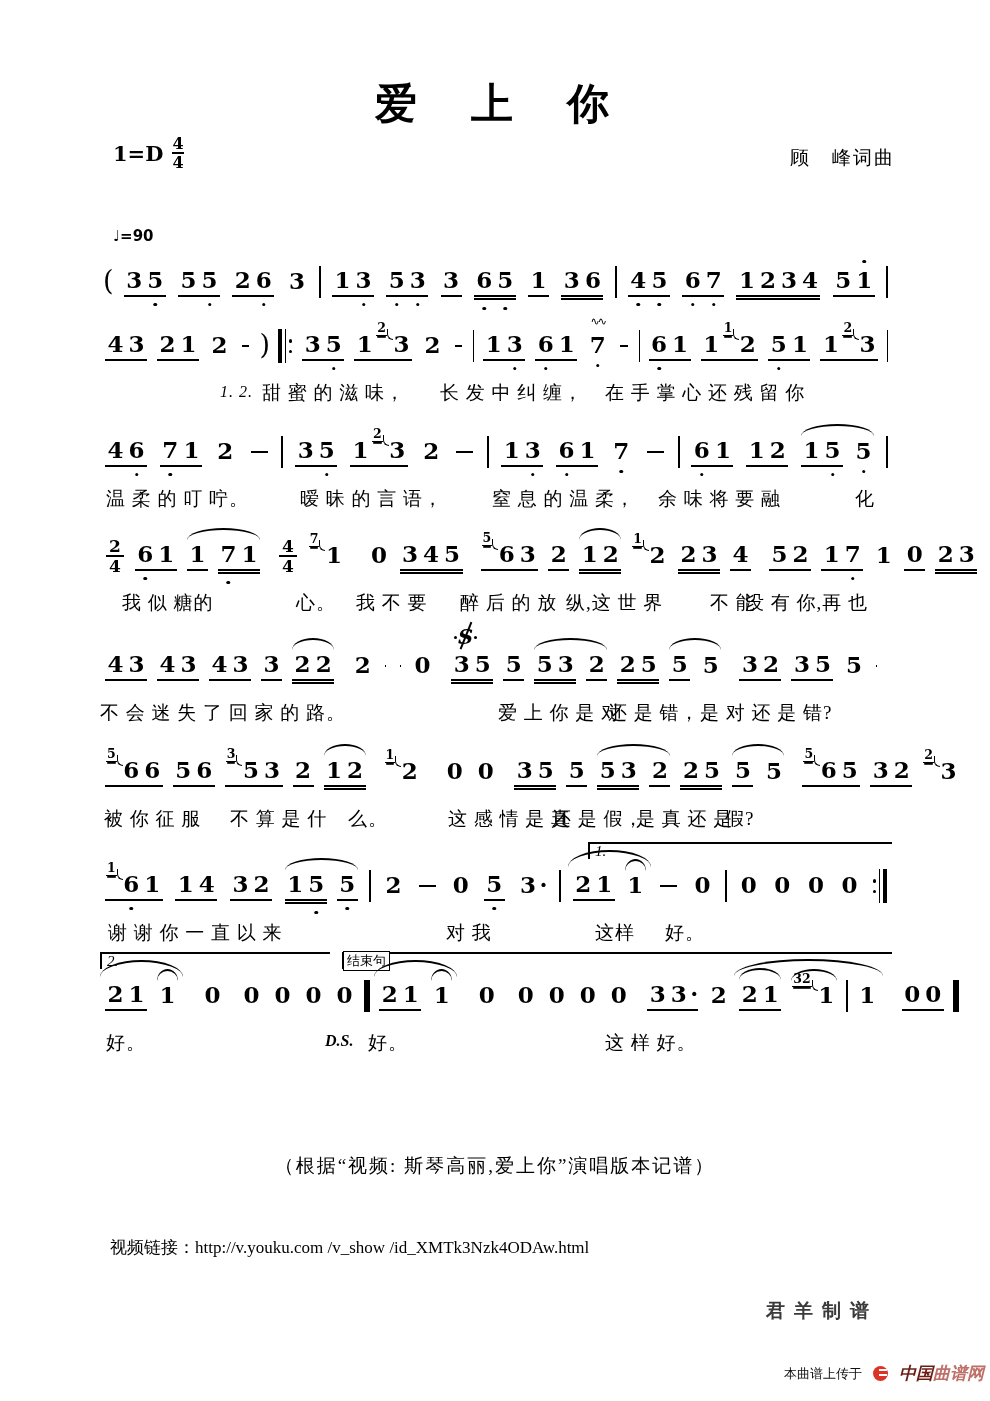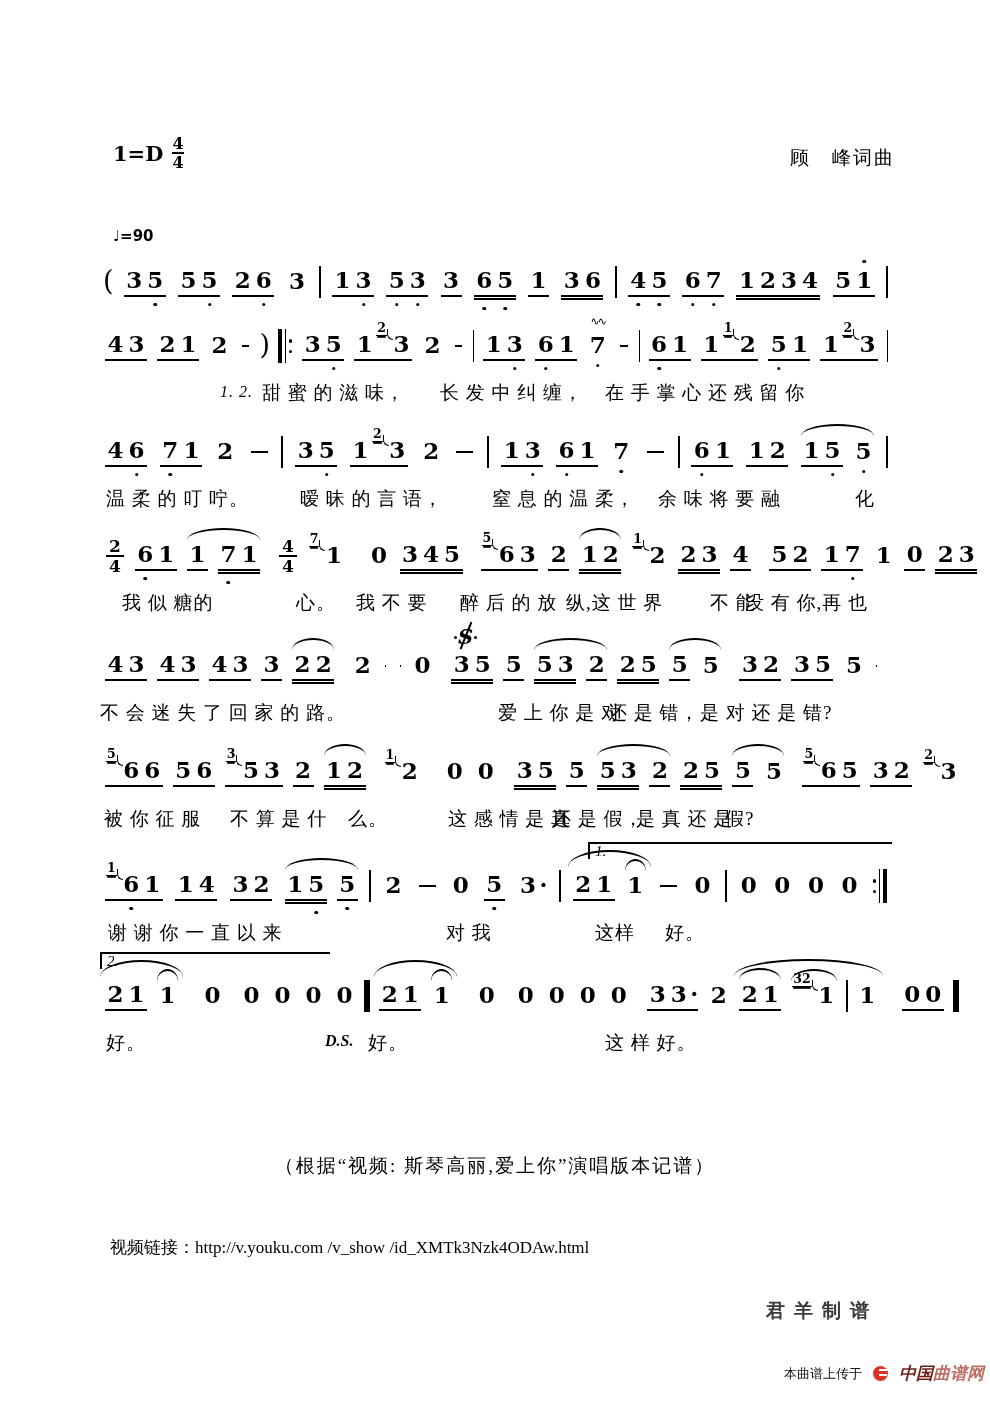--- a/index.html
+++ b/index.html
@@ -72,20 +72,21 @@
   .cq-icon::before{content:'';position:absolute;left:6px;right:1px;top:3px;bottom:3px;
       background:repeating-linear-gradient(#fff 0 2px,transparent 2px 5px);}
   .brand{font-weight:bold;font-style:italic;font-size:17px;font-family:"Liberation Serif",serif;}
   .brand .b1{color:#6b1d15;}
   .brand .b2{color:#bf7068;}
 </style>
 </head>
 <body>
 
 <div class="sheet">
+  <div class="title">爱　上　你</div>
 
   <div class="keysig">
     <span>1=D</span>
     <span class="frac">
       <span class="num">4</span>
       <span class="den">4</span>
     </span>
   </div>
 
   <div class="credit">顾　峰词曲</div>
@@ -643,20 +644,23 @@
           </span>
         </div>
         <div class="lyr" style="left: 8px;">谢 谢 你 一 直 以 来</div>
         <div class="lyr" style="left: 346px;">对 我</div>
         <div class="lyr" style="left: 495px;">这样</div>
         <div class="lyr" style="left: 565px;">好。</div>
       </div>
       <div class="mrow" style="top: 972px;">
         <div class="volta" style="left: 0px; width: 228px;">
           <span class="vl">2.</span>
+        </div>
+        <div class="endbox" style="left: 242px; width: 548px;">
+          <span class="vl">结束句</span>
         </div>
         <div class="noteline">
           <span class="slur slur2">
             <span class="tk u1">
               <span class="n">2</span>
               <span class="n">1</span>
             </span>
             <span class="slur">
               <span class="tk u0">
                 <span class="n">1</span>

